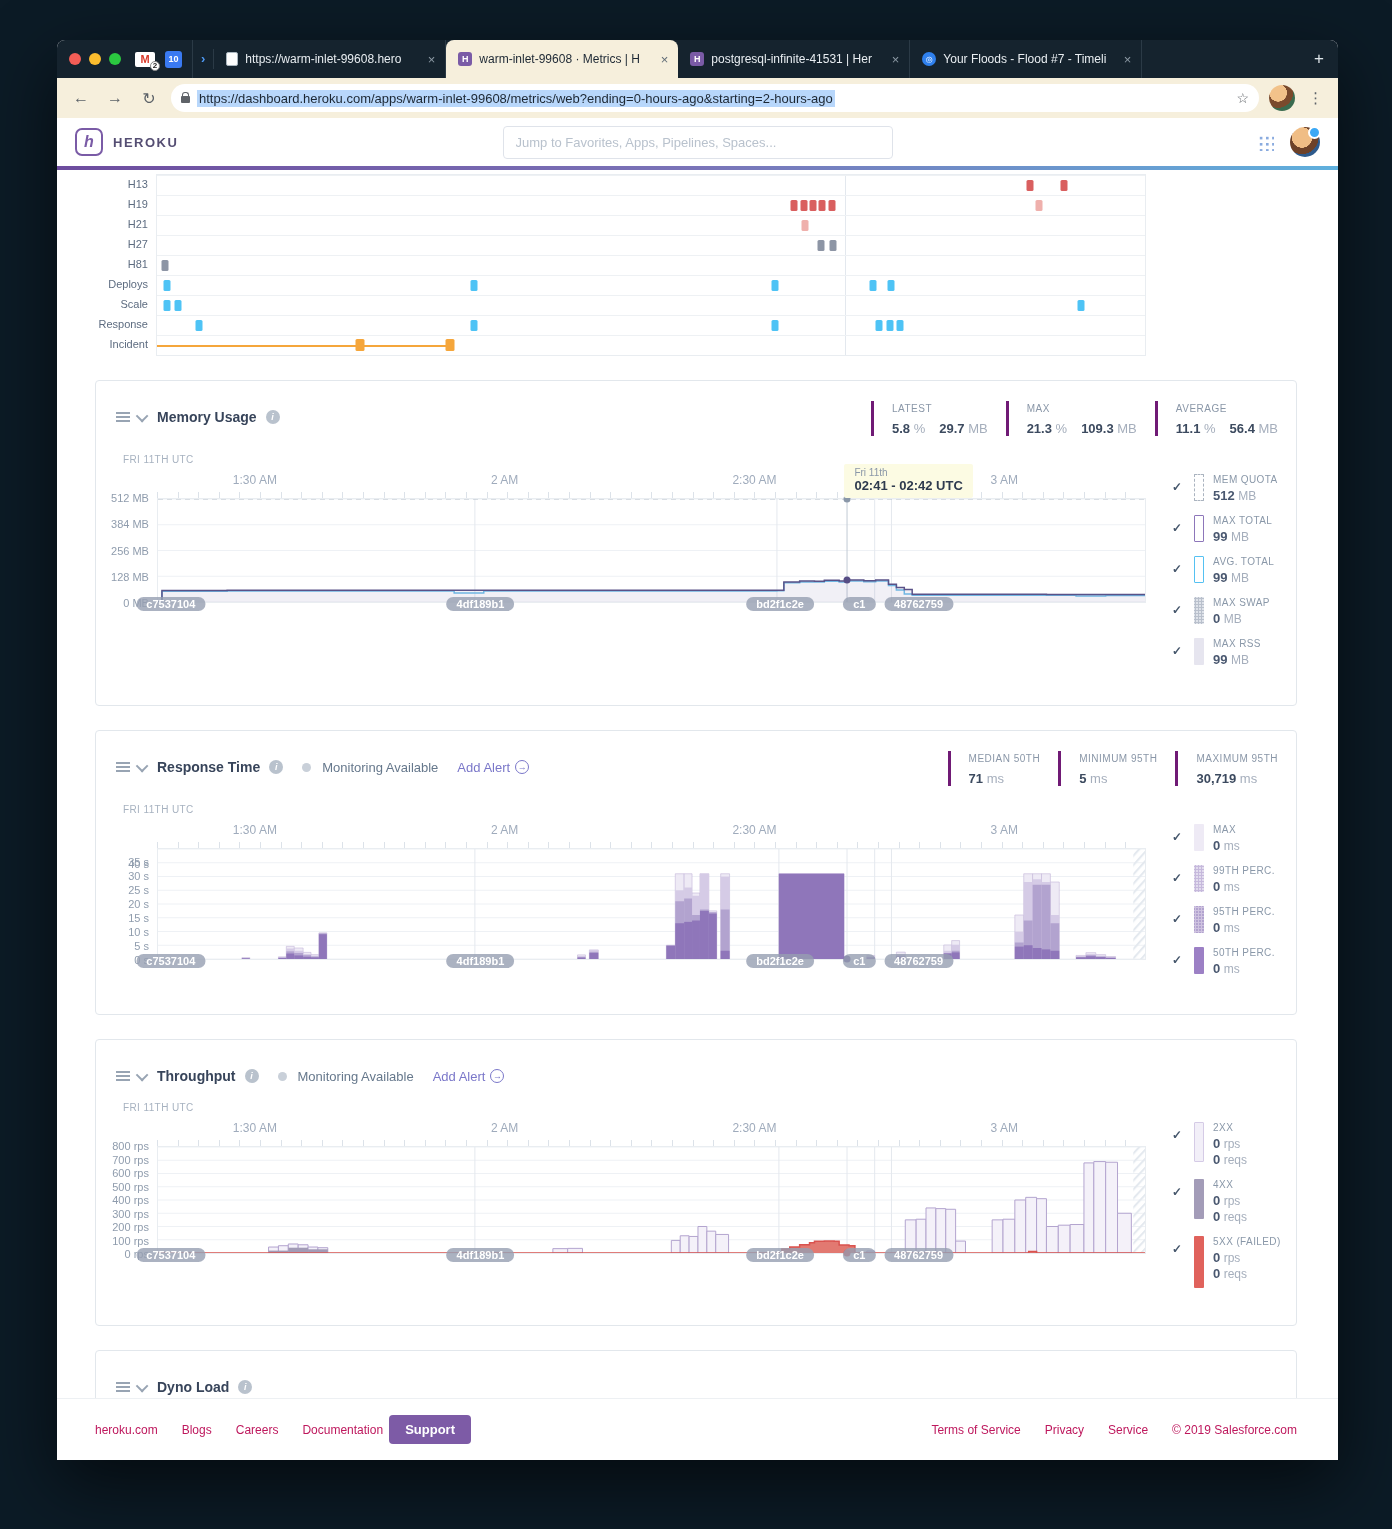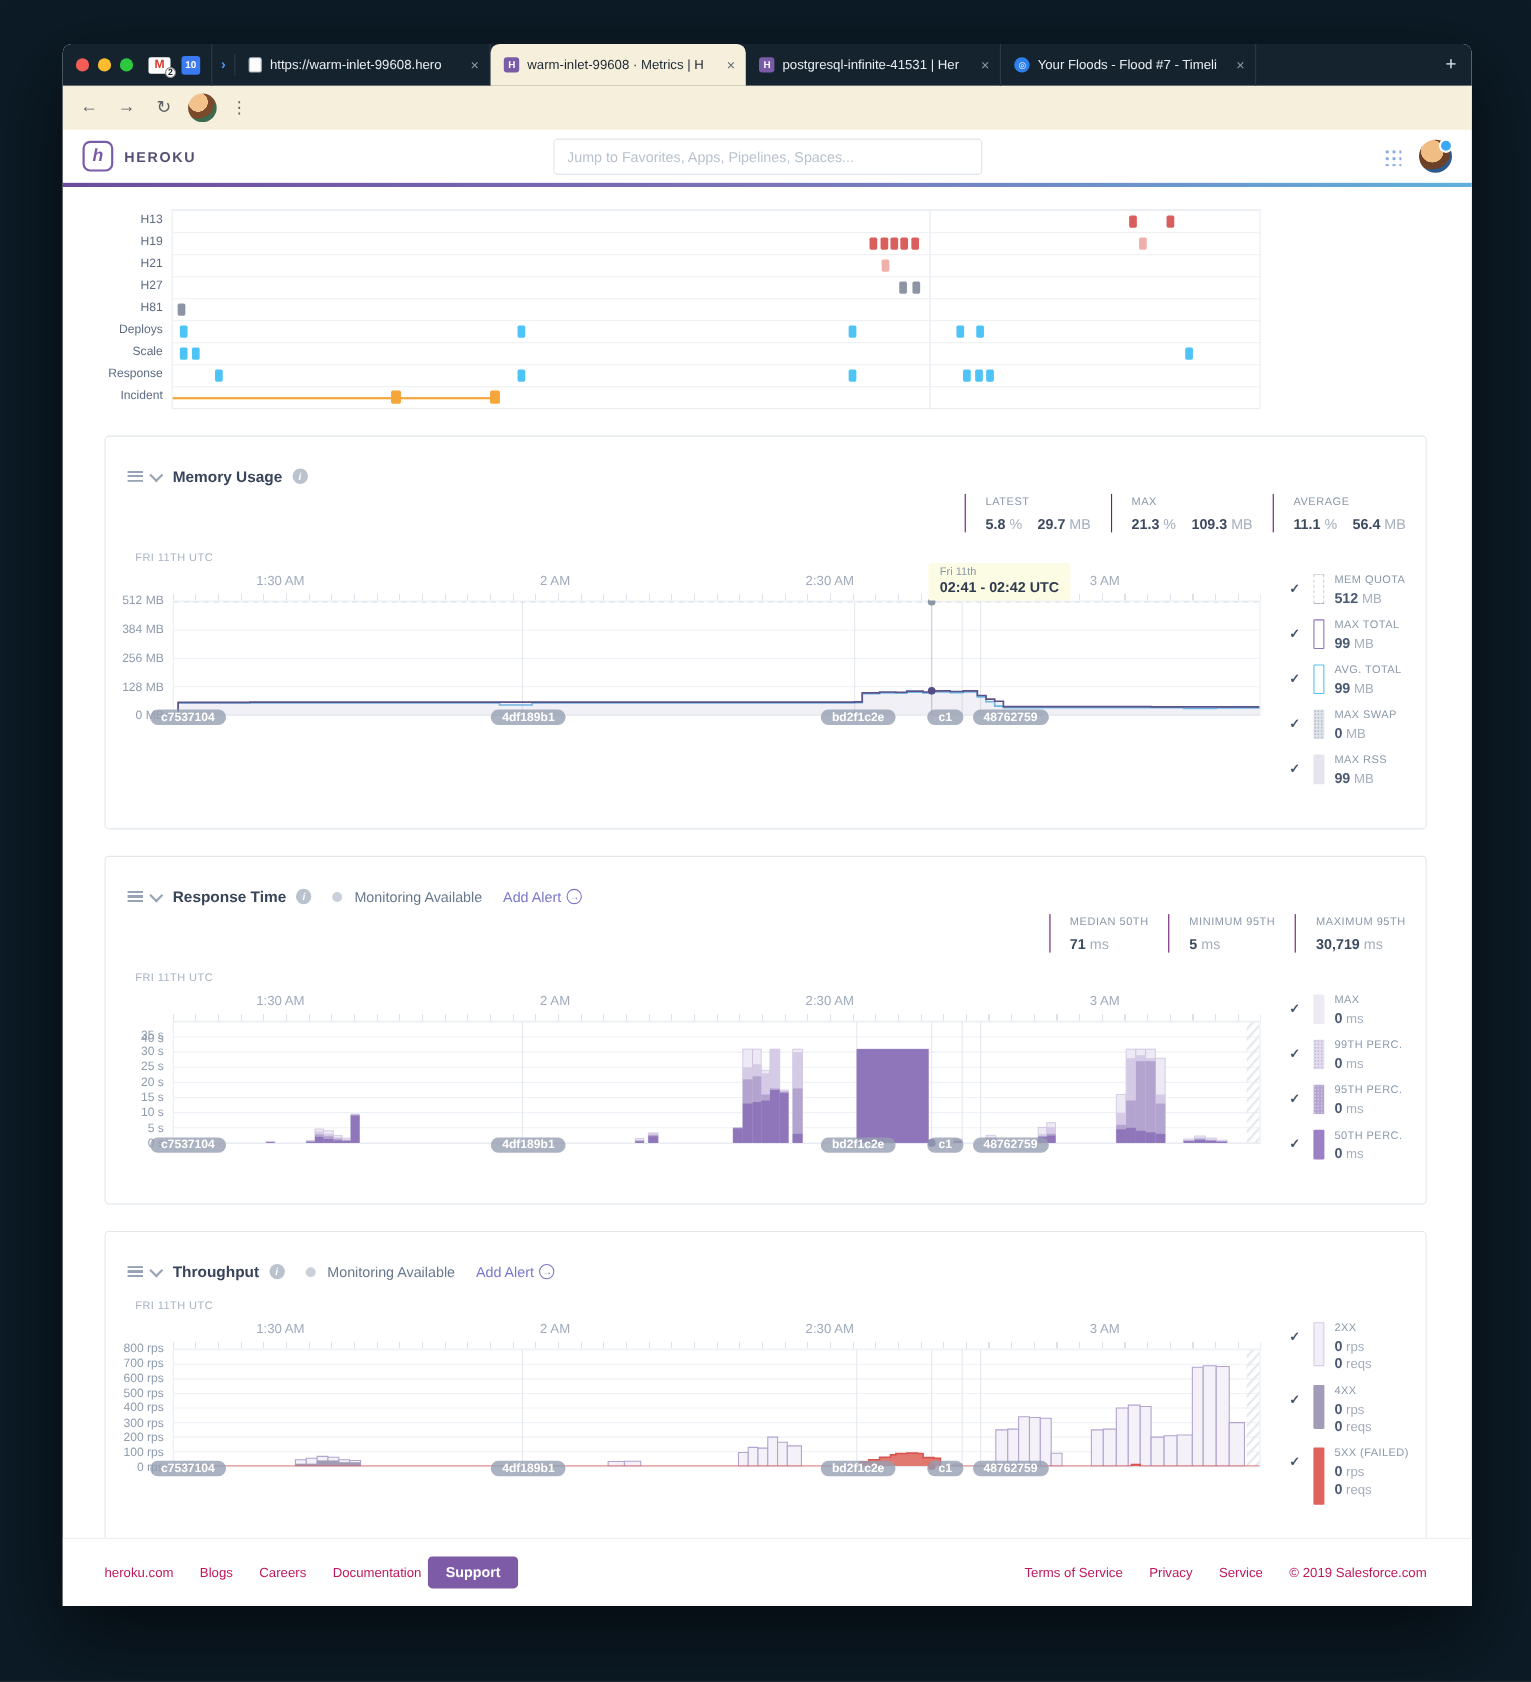--- a/index.html
+++ b/index.html
@@ -53,21 +53,21 @@
 .hk-avatar { width:30px; height:30px; border-radius:50%; position:relative;
   background:radial-gradient(circle at 40% 35%, #f0bd85 0 38%, #6d4128 39% 62%, #2d5a8c 63% 100%); }
 .hk-avatar:after { content:""; position:absolute; right:-1px; top:-1px; width:9px; height:9px; background:#3ba8f5; border:2px solid #fff; border-radius:50%; }
 .grad { height:4px; background:linear-gradient(to right,#6d4c9e,#7a74b8,#5fb0dd); }
 
 
 .page { background:#fff; height:1290px; position:relative; }
 .section { margin:0 41px 0 38px; }
 
 
-.events { display:flex; padding-top:20px; }
+.events { display:flex; padding-top:4px; }
 .ev-labels { width:61px; }
 .ev-labels div { height:20px; font-size:11px; color:#5d6c80; text-align:right; padding:4px 8px 0 0; }
 .ev-grid { width:990px; border:1px solid #e9edf1; position:relative; background:#fff; }
 .ev-row { height:20px; border-top:1px solid #eef1f4; position:relative; }
 .ev-row:first-child { border-top:none; }
 .ev-vline { position:absolute; top:0; bottom:0; width:1px; background:#e3e8ee; }
 .marker { position:absolute; top:4px; width:7px; height:11px; border-radius:1.5px; transform:translateX(-50%); }
 .inc-line { position:absolute; top:9px; height:2px; background:#f5a63b; }
 .inc-sq { width:9px; height:12px; top:3px; }
 .ev-legend { width:150px; padding:6px 0 0 26px; }
@@ -81,21 +81,21 @@
 .head-left { display:flex; align-items:center; gap:9px; padding-top:8px;}
 .burger { width:14px; height:10px; background:repeating-linear-gradient(#98a4b3 0 2px, transparent 2px 4px); }
 .chev { width:9px; height:9px; border-left:2px solid #98a4b3; border-bottom:2px solid #98a4b3; transform:rotate(-45deg) translateY(-2px); }
 .card-title { font-size:14px; font-weight:bold; color:#37445a; }
 .info-icon { width:14px; height:14px; border-radius:50%; background:#b9c2cd; color:#fff; font-size:9px; font-weight:bold; text-align:center; line-height:14px; font-style:italic;}
 .mon-dot { width:9px; height:9px; border-radius:50%; background:#c9d0d9; margin-left:10px;}
 .mon-label { font-size:13px; color:#66788c; margin-left:2px;}
 .add-alert { font-size:13px; color:#7a77c9; margin-left:10px; display:flex; align-items:center; gap:5px;}
 .alert-arrow { width:14px; height:14px; border:1px solid #7a77c9; border-radius:50%; font-size:9px; line-height:13px; text-align:center; }
 .stats { margin-left:auto; display:flex; }
-.stat { border-left:1px solid #701a75; padding:2px 18px 0 18px; min-width:105px;margin-top:32px;}
+.stat { border-left:3px solid #701a75; padding:2px 18px 0 18px; min-width:105px;}
 .stat-label { font-size:10px; letter-spacing:.5px; color:#8a97a8; margin-bottom:7px; }
 .stat-vals { display:flex; gap:14px; }
 .stat-v { font-size:13px; color:#3c4a5f; font-weight:bold; white-space:nowrap;}
 .stat-u { font-weight:normal; color:#a5aebc; }
 
 .chart-row { display:flex; padding-top:8px; }
 .ycol { width:61px; position:relative; }
 .ylab { position:absolute; right:8px; font-size:11px; color:#8f9cad; transform:translateY(-50%); white-space:nowrap;}
 .plotwrap { width:990px; position:relative; }
 .datelabel { height:18px; font-size:10px; color:#a7b2c0; letter-spacing:.4px; margin-left:-34px; }
@@ -187,20 +187,25 @@
           <span class="tab-close" data-name="tab-close-icon">×</span>
         </div>
       </div>
     <div class="newtab" data-name="new-tab-button">+</div>
   </div>
 
   <div class="toolbar" data-name="browser-toolbar">
     <span class="navbtn" data-name="back-button">←</span>
     <span class="navbtn" data-name="forward-button">→</span>
     <span class="navbtn" data-name="reload-button">↻</span>
+    <div class="omnibox" data-name="url-bar">
+      <span class="lock" data-name="lock-icon"></span>
+      <span class="url" data-name="url-text">https://dashboard.heroku.com/apps/warm-inlet-99608/metrics/web?ending=0-hours-ago&amp;starting=2-hours-ago</span>
+      <span class="star" data-name="bookmark-star-icon">☆</span>
+    </div>
     <span class="mini-avatar" data-name="browser-profile-avatar"></span>
     <span class="kebab" data-name="browser-menu-icon">⋮</span>
   </div>
 
   <div class="hk-header" data-name="heroku-header">
     <span class="hk-logo" data-name="heroku-logo-icon">h</span>
     <span class="hk-brand" data-name="heroku-brand">HEROKU</span>
     <input class="hk-search" data-name="search-input" placeholder="Jump to Favorites, Apps, Pipelines, Spaces..." style="">
     <div class="hk-right">
       <span class="grid-icon" data-name="app-grid-icon"></span>

